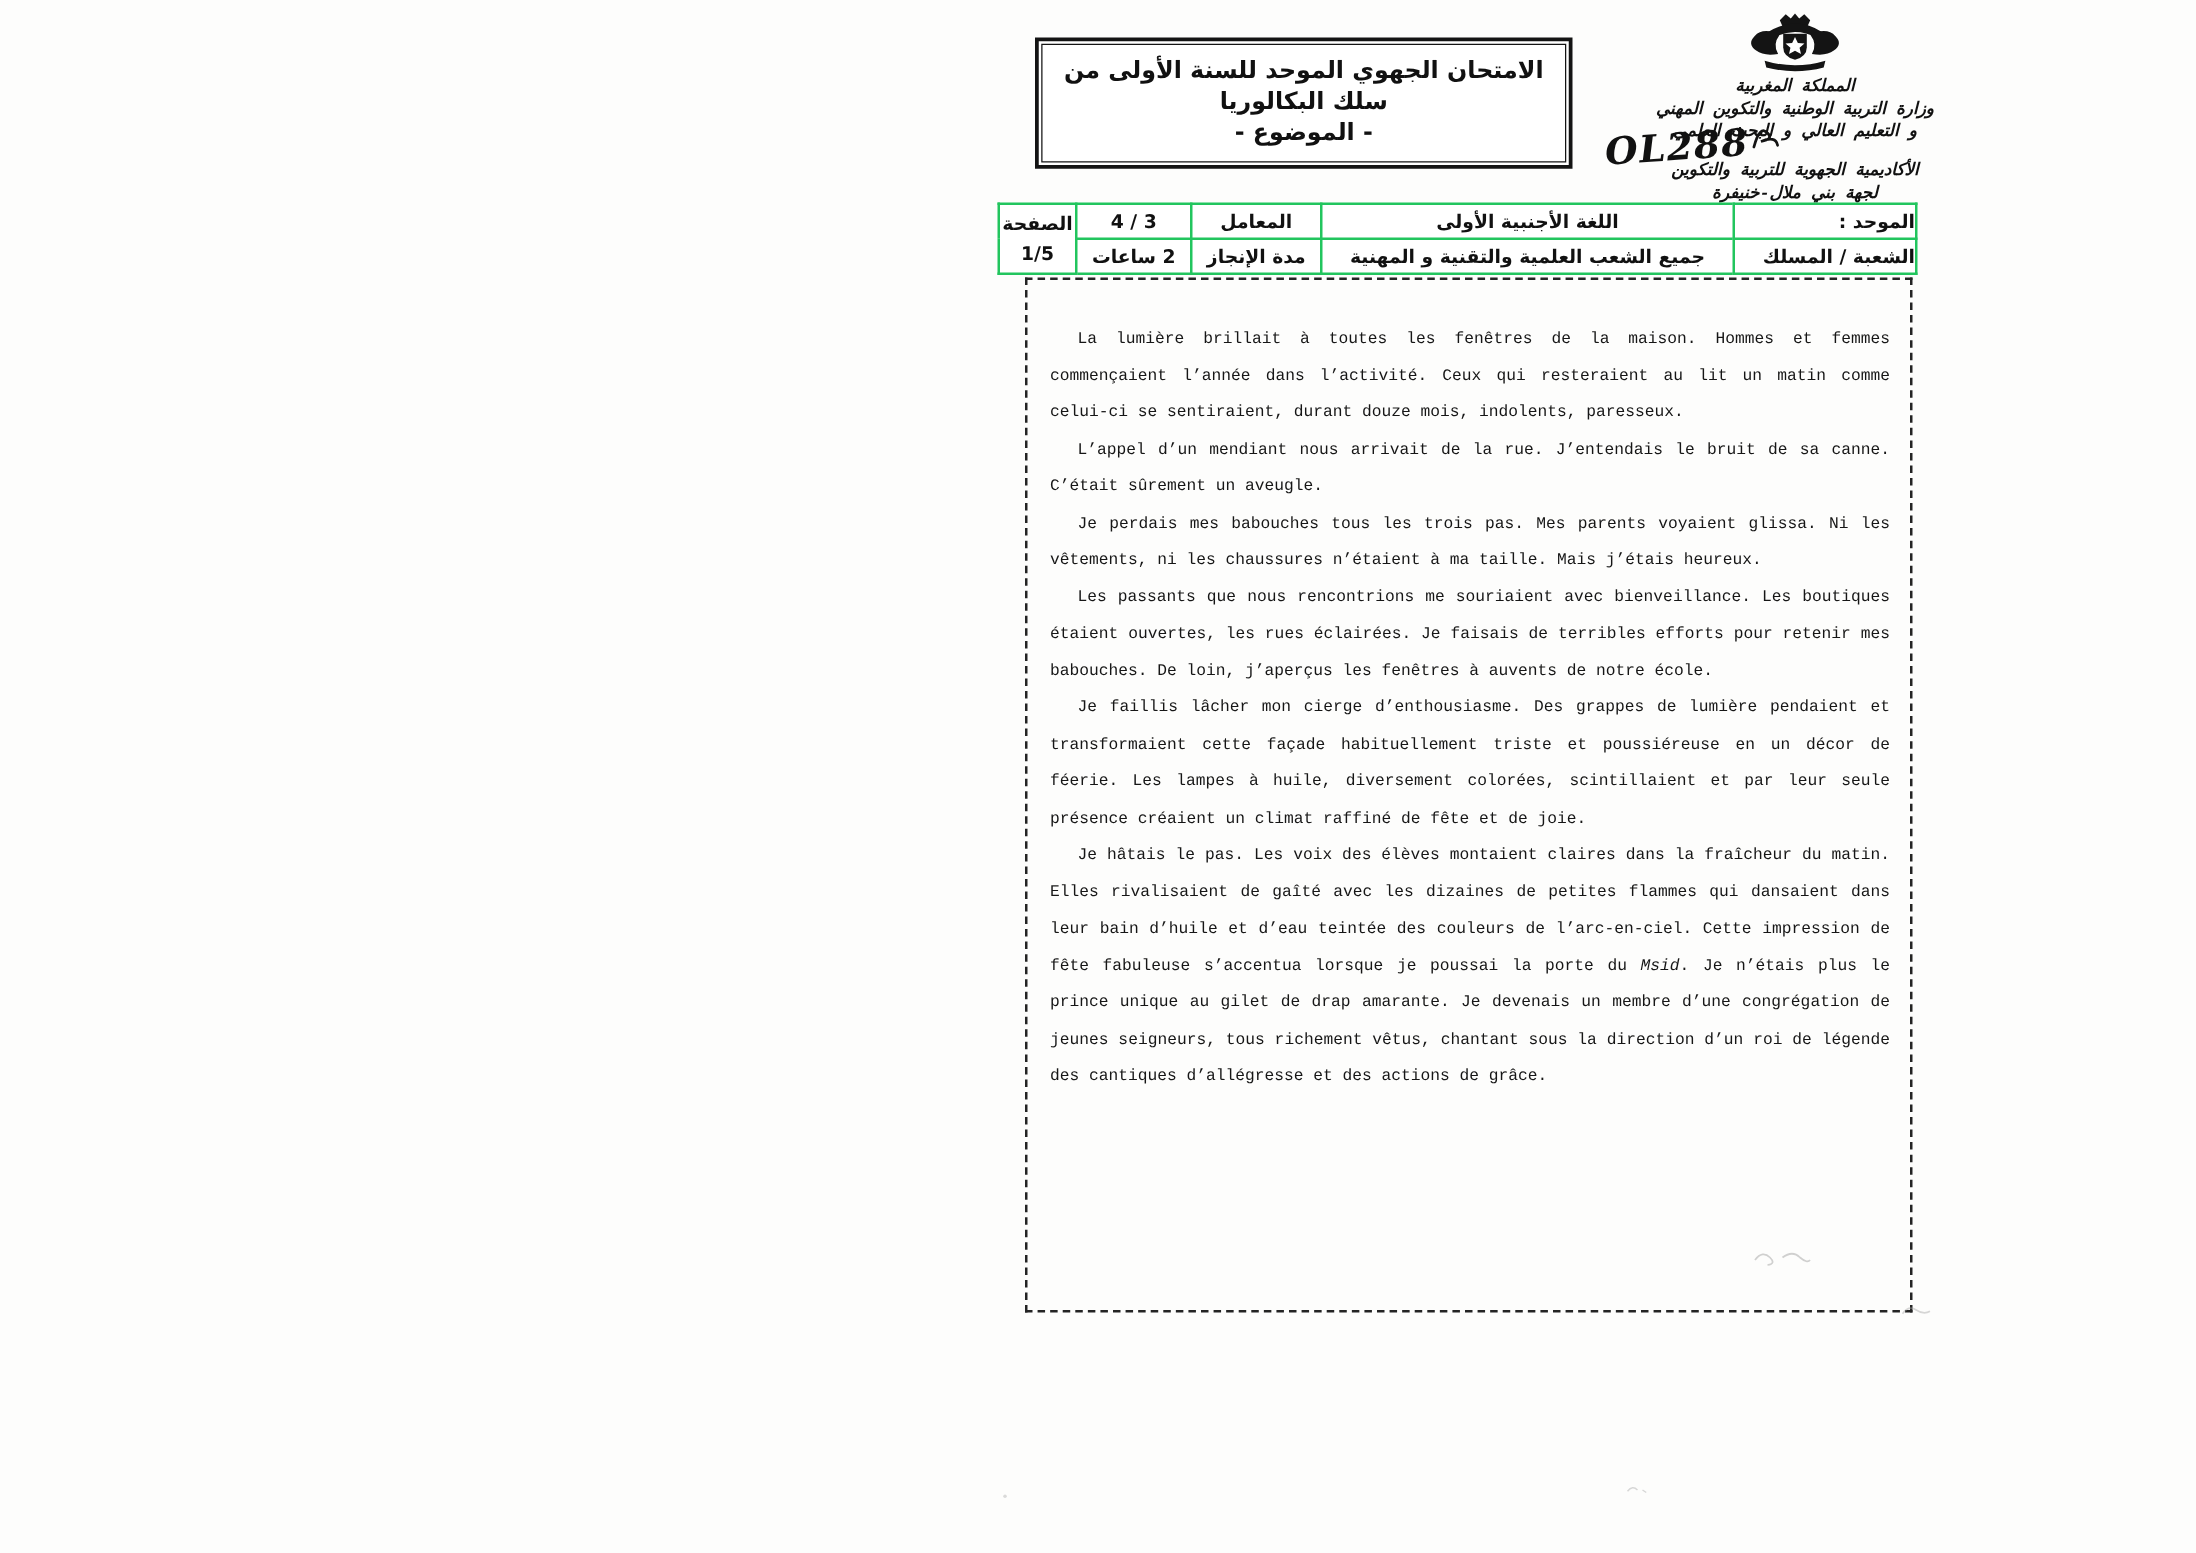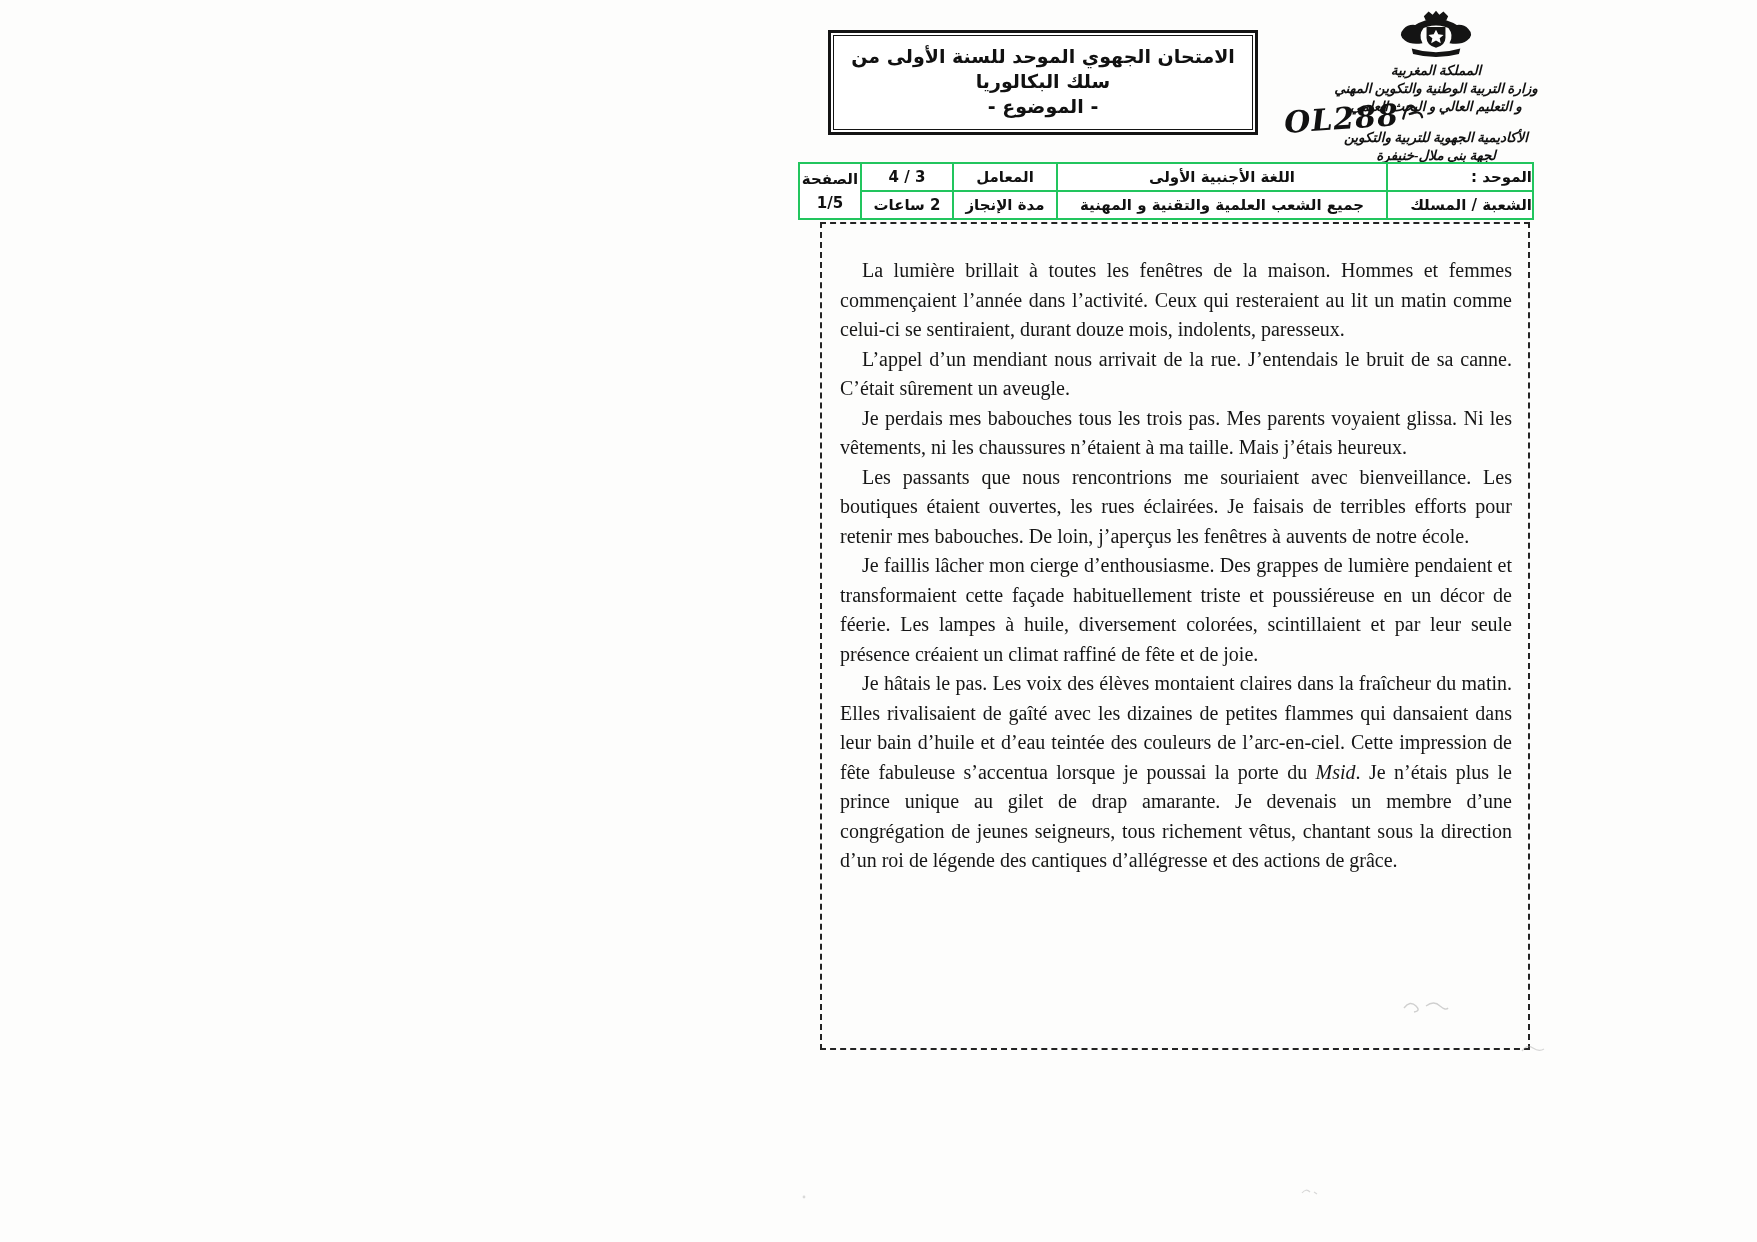--- a/index.html
+++ b/index.html
@@ -9,21 +9,21 @@
   }
 
   
   .title-box{position:absolute;left:828px;top:30px;width:424px;border:3px solid #141414;background:#fff;}
   .title-box-inner{border:1px solid #141414;margin:2px;padding:8px 6px 10px;text-align:center;direction:rtl;}
   .title-line{font-weight:bold;font-size:19px;line-height:25px;font-family:"DejaVu Sans",sans-serif;}
 
   
   .ministry{position:absolute;left:1268px;top:8px;width:336px;text-align:center;direction:rtl;}
   .emblem{width:108px;height:50px;display:inline-block;}
-  .ministry-line{font-size:13.5px;line-height:18px;font-style:italic;font-weight:bold;font-family:Liberation Serif, serif;}
+  .ministry-line{font-size:13.5px;line-height:18px;font-style:italic;font-weight:bold;font-family:Liberation Mono, monospace;}
   .ministry-line.gap{margin-top:13px;}
   .handwritten{
     position:absolute;left:1284px;top:100px;font-family:"DejaVu Serif",serif;font-style:italic;
     font-size:30px;font-weight:bold;letter-spacing:1px;transform:rotate(-4deg);white-space:nowrap;
   }
   .handwritten svg{vertical-align:baseline;}
 
   
   .info-table{position:absolute;left:798px;top:162px;border-collapse:collapse;direction:rtl;
     font-weight:bold;font-size:15px;font-family:"DejaVu Sans",sans-serif;table-layout:fixed;}
@@ -34,21 +34,21 @@
 
   
   .texte-box{position:absolute;left:820px;top:222px;width:706px;height:824px;border:2px dashed #242424;background:transparent;}
   .texte-inner{padding:32px 16px 0 18px;}
   .texte-heading{
     text-align:center;font-family:"Liberation Serif",serif;font-size:20px;font-weight:bold;
     letter-spacing:1.5px;text-decoration:underline;text-decoration-thickness:2px;text-underline-offset:3px;
     margin:0 0 12px 0;
   }
   .texte-inner p{
-    margin:0;font-family:Liberation Serif, serif;font-size:20px;line-height:29.5px;
+    margin:0;font-family:Liberation Mono, monospace;font-size:13px;line-height:29.5px;
     text-align:justify;text-indent:22px;color:#161616;
   }
   .msid{font-style:italic;}
 
   
   .stray{position:absolute;opacity:.45;color:#8a8a8a;}
 </style>
 </head>
 <body>
 

